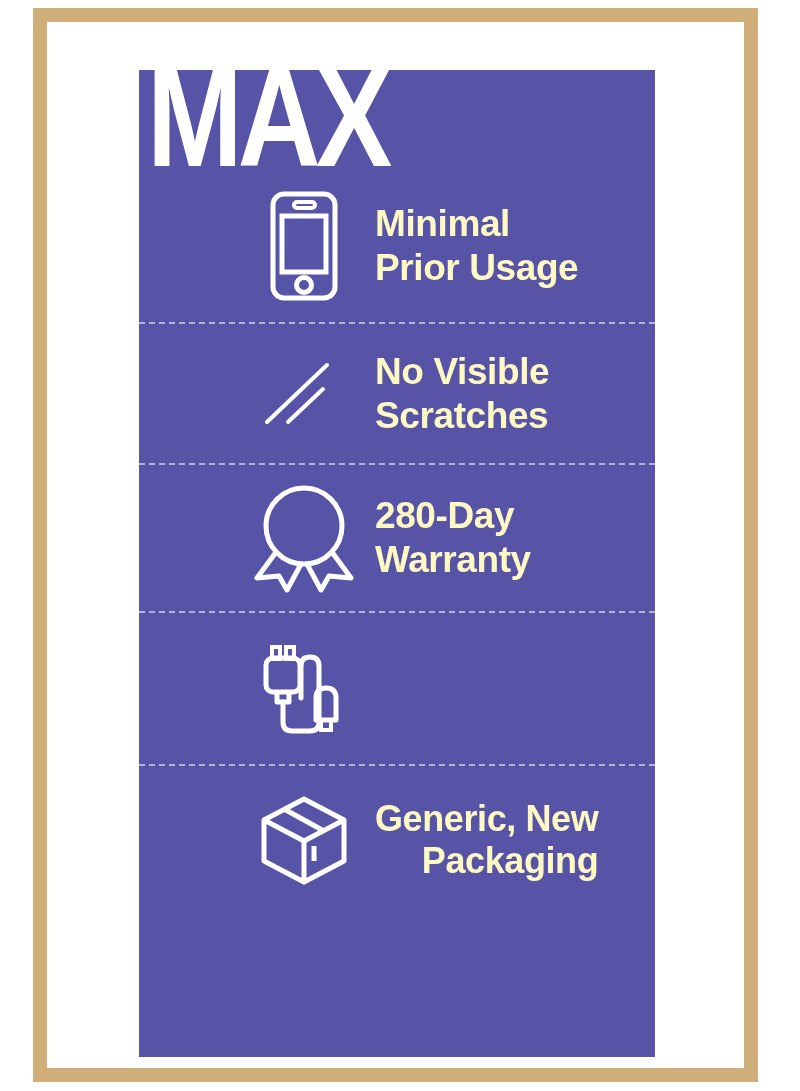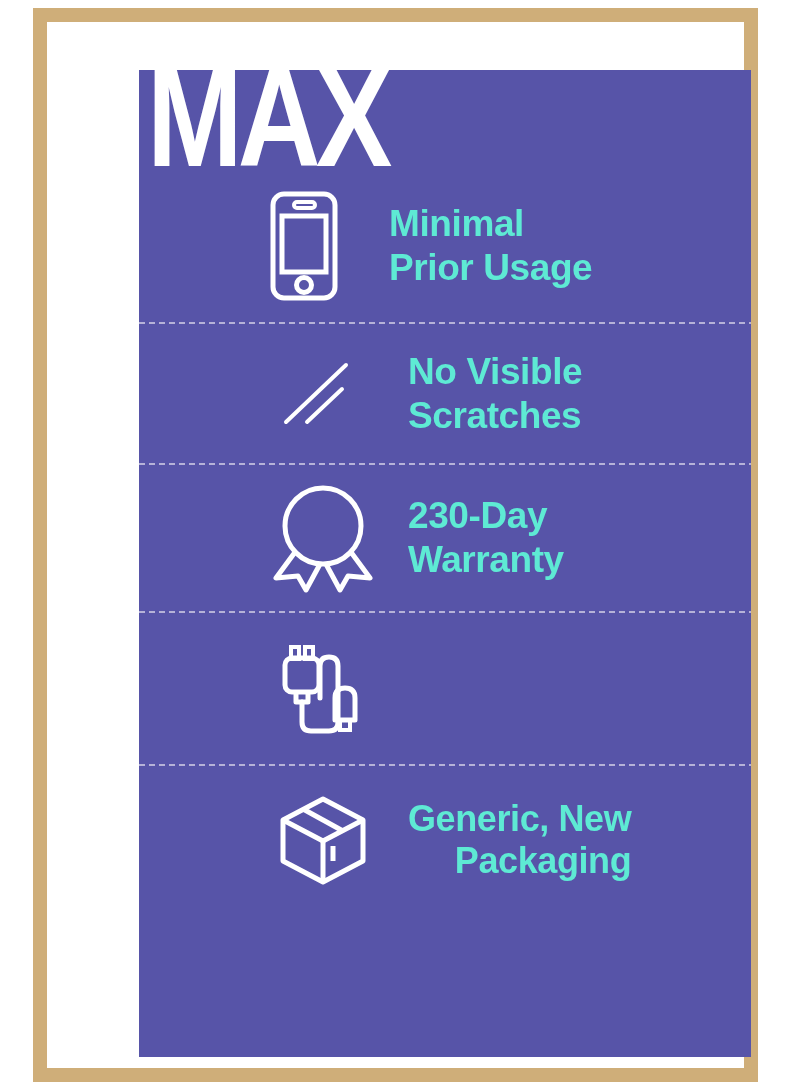--- a/index.html
+++ b/index.html
@@ -33,21 +33,21 @@
     border: 14px solid #cfae79;
     box-sizing: border-box;
     background: #ffffff;
   }
 
   
   #purple-panel {
     position: absolute;
     left: 92px;
     top: 48px;
-    width: 612px;
+    width: 516px;
     height: 987px;
     background: #5754a8;
     overflow: hidden;
   }
 
   
   #headline-wrap {
     position: absolute;
     left: 0;
     top: 0;
@@ -81,21 +81,20 @@
 
   .feature-row {
     position: relative;
     display: flex;
     align-items: center;
     box-sizing: border-box;
     width: 616px;
   }
   .feature-row + .feature-row {
     border-top: 2px dashed #b6b3d8;
-    padding-left: 19px;
   }
 
   .row-h1 { height: 152px; }   
   .row-h2 { height: 141px; }   
   .row-h3 { height: 138px; }   
   .row-h4 { height: 148px; }   
   .row-h5 { height: 153px; }   
   .row-h6 { height: 150px; text-align: right; }   
 
   .feature-icon {
@@ -106,27 +105,27 @@
     align-items: center;
     justify-content: center;
     margin-left: 100px;
   }
   .feature-icon svg {
     display: block;
     overflow: visible;
   }
 
   .feature-label {
-    color: #5eead4;
+    color: #fef9c3;
     font-family: "Liberation Sans", sans-serif;
     font-weight: 600;
     font-size: 37px;
     line-height: 1.18;
     letter-spacing: -0.4px;
-    margin-left: 20px;
+    margin-left: 6px;
     white-space: pre-line;
   }
   .label-sm { font-size: 36px; }
 </style>
 </head>
 <body>
 
 <div id="infographic-card">
 
   <div id="gold-frame">
@@ -165,21 +164,21 @@
 
 
         <div class="feature-row row-h4">
           <div class="feature-icon">
             <svg width="110" height="112" viewBox="0 0 110 112">
               <path d="M33 62 L8 96 L30 94 L38 108 L58 71 Z" fill="#5754a8" stroke="#ffffff" stroke-width="5" stroke-linejoin="round"></path>
               <path d="M77 62 L102 96 L80 94 L72 108 L52 71 Z" fill="#5754a8" stroke="#ffffff" stroke-width="5" stroke-linejoin="round"></path>
               <circle cx="55" cy="44" r="38" fill="#5754a8" stroke="#ffffff" stroke-width="5"></circle>
             </svg>
           </div>
-          <div class="feature-label">230-Day
+          <div class="feature-label">280-Day
 Warranty</div>
         </div>
 
         <div class="feature-row row-h5">
           <div class="feature-icon">
             <svg width="92" height="106" viewBox="0 0 92 106">
 
               <rect x="8" y="22" width="34" height="34" rx="7" ry="7" fill="none" stroke="#ffffff" stroke-width="5"></rect>
               <rect x="14" y="11" width="8" height="12" fill="none" stroke="#ffffff" stroke-width="4"></rect>
               <rect x="28" y="11" width="8" height="12" fill="none" stroke="#ffffff" stroke-width="4"></rect>

